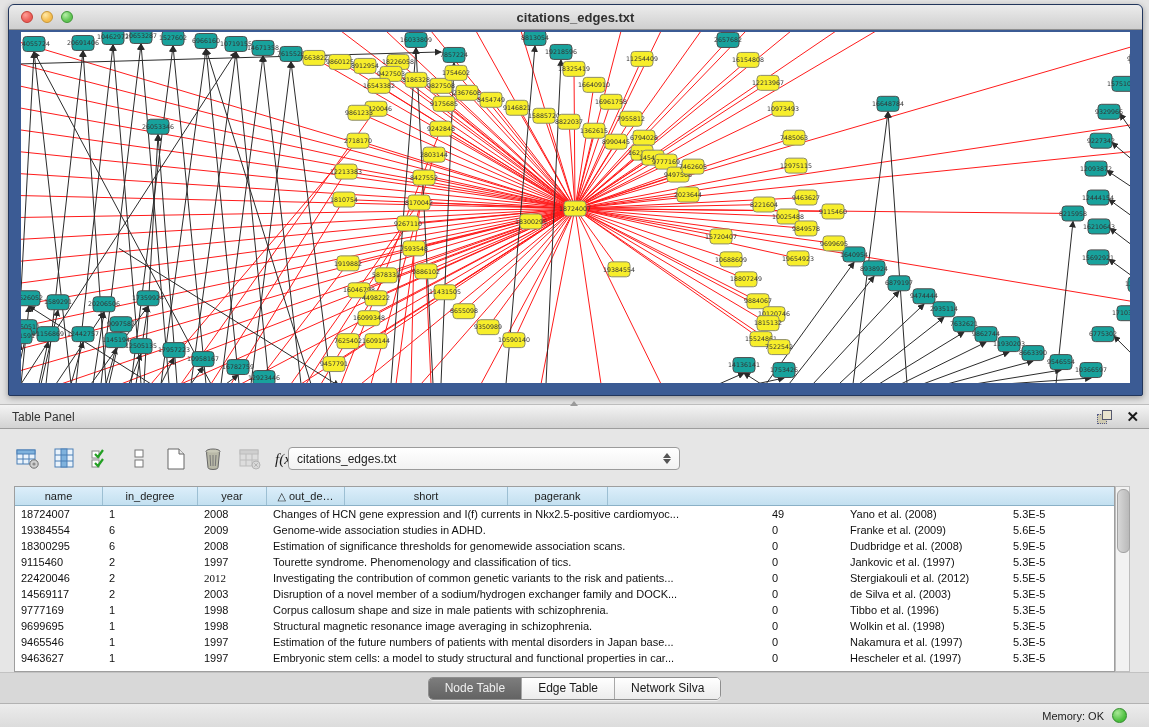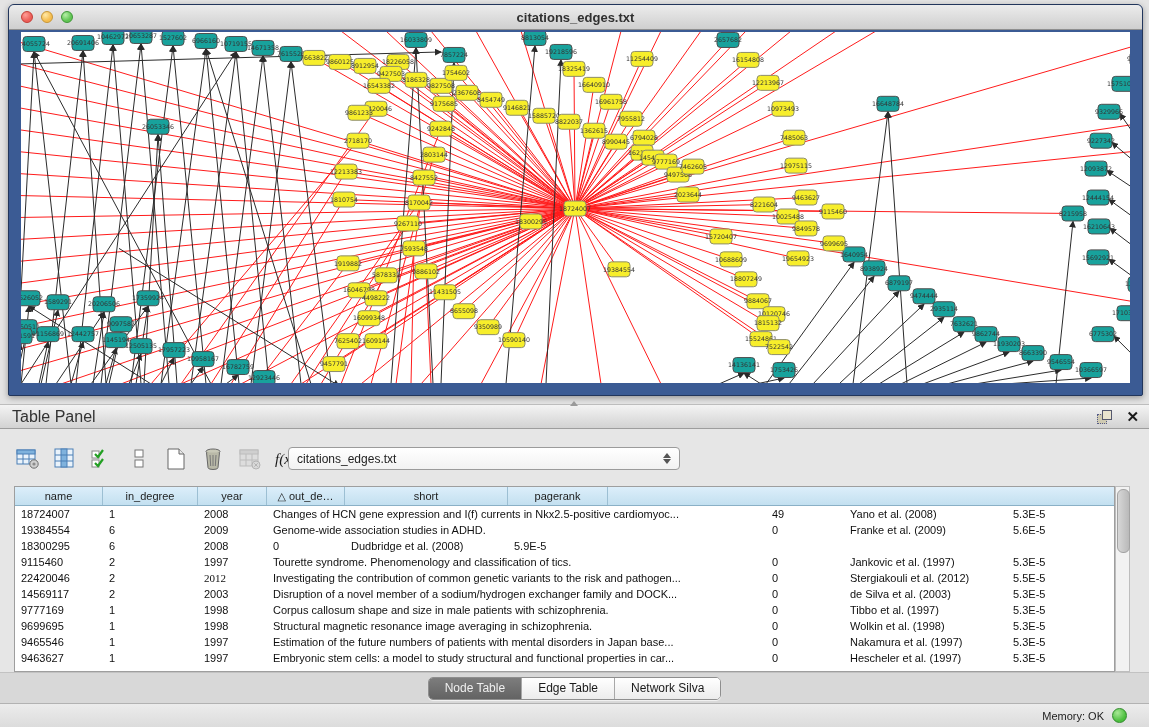--- a/index.html
+++ b/index.html
@@ -10,21 +10,21 @@
   .lights{display:flex;gap:8px;margin-left:12px;}
   .light{width:12px;height:12px;border-radius:50%;box-sizing:border-box;}
   .light.red{background:radial-gradient(circle at 35% 30%,#ff9d96,#ec5f59 60%);border:1px solid #c33d36;}
   .light.yellow{background:radial-gradient(circle at 35% 30%,#ffe9a8,#f5bd4f 60%);border:1px solid #c79636;}
   .light.green{background:radial-gradient(circle at 35% 30%,#b7efa8,#61c554 60%);border:1px solid #3d9637;}
   .win-title{position:absolute;left:0;right:0;text-align:center;font-size:13px;font-weight:700;color:#303030;}
   .canvas{position:absolute;left:12px;top:27px;width:1109px;height:351px;background:#ffffff;overflow:hidden;}
   .canvas svg{width:100%;height:100%;display:block;}
   
   .tp-header{position:absolute;left:0;top:404px;width:1149px;height:25px;background:linear-gradient(#f4f4f4,#d2d2d2);border-top:1px solid #bdbdbd;border-bottom:1px solid #9d9d9d;display:flex;align-items:center;box-sizing:border-box;}
-  .tp-title{font-size:16px;color:#333;margin-left:12px;flex:1;}
+  .tp-title{font-size:12px;color:#333;margin-left:12px;flex:1;}
   .tp-grip{position:absolute;left:570px;top:-4px;width:0;height:0;border-left:4px solid transparent;border-right:4px solid transparent;border-bottom:5px solid #9a9a9a;}
   .tp-float{width:15px;height:13px;position:relative;margin-right:14px;cursor:pointer;}
   .tp-float::before{content:"";position:absolute;left:0;top:4px;width:8px;height:8px;border:1px dotted #555a8a;background:#cfcab2;}
   .tp-float::after{content:"";position:absolute;left:5px;top:0;width:8px;height:8px;border:1px solid #55586e;background:#e9e4cf;}
   .tp-close{font-size:15px;font-weight:700;color:#1a1a1a;margin-right:10px;line-height:1;cursor:pointer;}
   .panel-body{position:absolute;left:0;top:429px;width:1149px;height:274px;background:#e6e6e6;}
   
   .toolbar{position:absolute;left:14px;top:14px;height:32px;display:flex;align-items:center;gap:9px;}
   .tb-btn{width:28px;height:28px;display:flex;align-items:center;justify-content:center;cursor:pointer;}
   .combo{position:absolute;left:288px;top:18px;width:392px;height:23px;background:linear-gradient(#ffffff,#f2f2f2);border:1px solid #9b9b9b;border-radius:4px;box-sizing:border-box;display:flex;align-items:center;cursor:pointer;}
@@ -928,58 +928,59 @@
           <div class="c" style="width: 69px;">2009</div>
           <div class="c" style="width: 499px;">Genome-wide association studies in ADHD.</div>
           <div class="c" style="width: 78px;">0</div>
           <div class="c" style="width: 163px;">Franke et al. (2009)</div>
           <div class="c" style="width: 100px;">5.6E-5</div>
         </div>
         <div class="grid-row">
           <div class="c" style="width: 88px;">18300295</div>
           <div class="c" style="width: 95px;">6</div>
           <div class="c" style="width: 69px;">2008</div>
+          <div class="c" style="width: 499px;">Estimation of significance thresholds for genomewide association scans.</div>
           <div class="c" style="width: 78px;">0</div>
           <div class="c" style="width: 163px;">Dudbridge et al. (2008)</div>
           <div class="c" style="width: 100px;">5.9E-5</div>
         </div>
         <div class="grid-row">
           <div class="c" style="width: 88px;">9115460</div>
           <div class="c" style="width: 95px;">2</div>
           <div class="c" style="width: 69px;">1997</div>
           <div class="c" style="width: 499px;">Tourette syndrome. Phenomenology and classification of tics.</div>
           <div class="c" style="width: 78px;">0</div>
           <div class="c" style="width: 163px;">Jankovic et al. (1997)</div>
           <div class="c" style="width: 100px;">5.3E-5</div>
         </div>
         <div class="grid-row">
           <div class="c" style="width: 88px;">22420046</div>
           <div class="c" style="width: 95px;">2</div>
           <div class="c" style="width: 69px; font-family: Liberation Serif, serif;">2012</div>
-          <div class="c" style="width: 499px;">Investigating the contribution of common genetic variants to the risk and pathogen...</div>
+          <div class="c" style="width: 499px;">Investigating the contribution of common genetic variants to the risk and patients...</div>
           <div class="c" style="width: 78px;">0</div>
           <div class="c" style="width: 163px;">Stergiakouli et al. (2012)</div>
           <div class="c" style="width: 100px;">5.5E-5</div>
         </div>
         <div class="grid-row">
           <div class="c" style="width: 88px;">14569117</div>
           <div class="c" style="width: 95px;">2</div>
           <div class="c" style="width: 69px;">2003</div>
           <div class="c" style="width: 499px;">Disruption of a novel member of a sodium/hydrogen exchanger family and DOCK...</div>
           <div class="c" style="width: 78px;">0</div>
           <div class="c" style="width: 163px;">de Silva et al. (2003)</div>
           <div class="c" style="width: 100px;">5.3E-5</div>
         </div>
         <div class="grid-row">
           <div class="c" style="width: 88px;">9777169</div>
           <div class="c" style="width: 95px;">1</div>
           <div class="c" style="width: 69px;">1998</div>
           <div class="c" style="width: 499px;">Corpus callosum shape and size in male patients with schizophrenia.</div>
           <div class="c" style="width: 78px;">0</div>
-          <div class="c" style="width: 163px;">Tibbo et al. (1997)</div>
+          <div class="c" style="width: 163px;">Tibbo et al. (1996)</div>
           <div class="c" style="width: 100px;">5.3E-5</div>
         </div>
         <div class="grid-row">
           <div class="c" style="width: 88px;">9699695</div>
           <div class="c" style="width: 95px;">1</div>
           <div class="c" style="width: 69px;">1998</div>
           <div class="c" style="width: 499px;">Structural magnetic resonance image averaging in schizophrenia.</div>
           <div class="c" style="width: 78px;">0</div>
           <div class="c" style="width: 163px;">Wolkin et al. (1998)</div>
           <div class="c" style="width: 100px;">5.3E-5</div>

